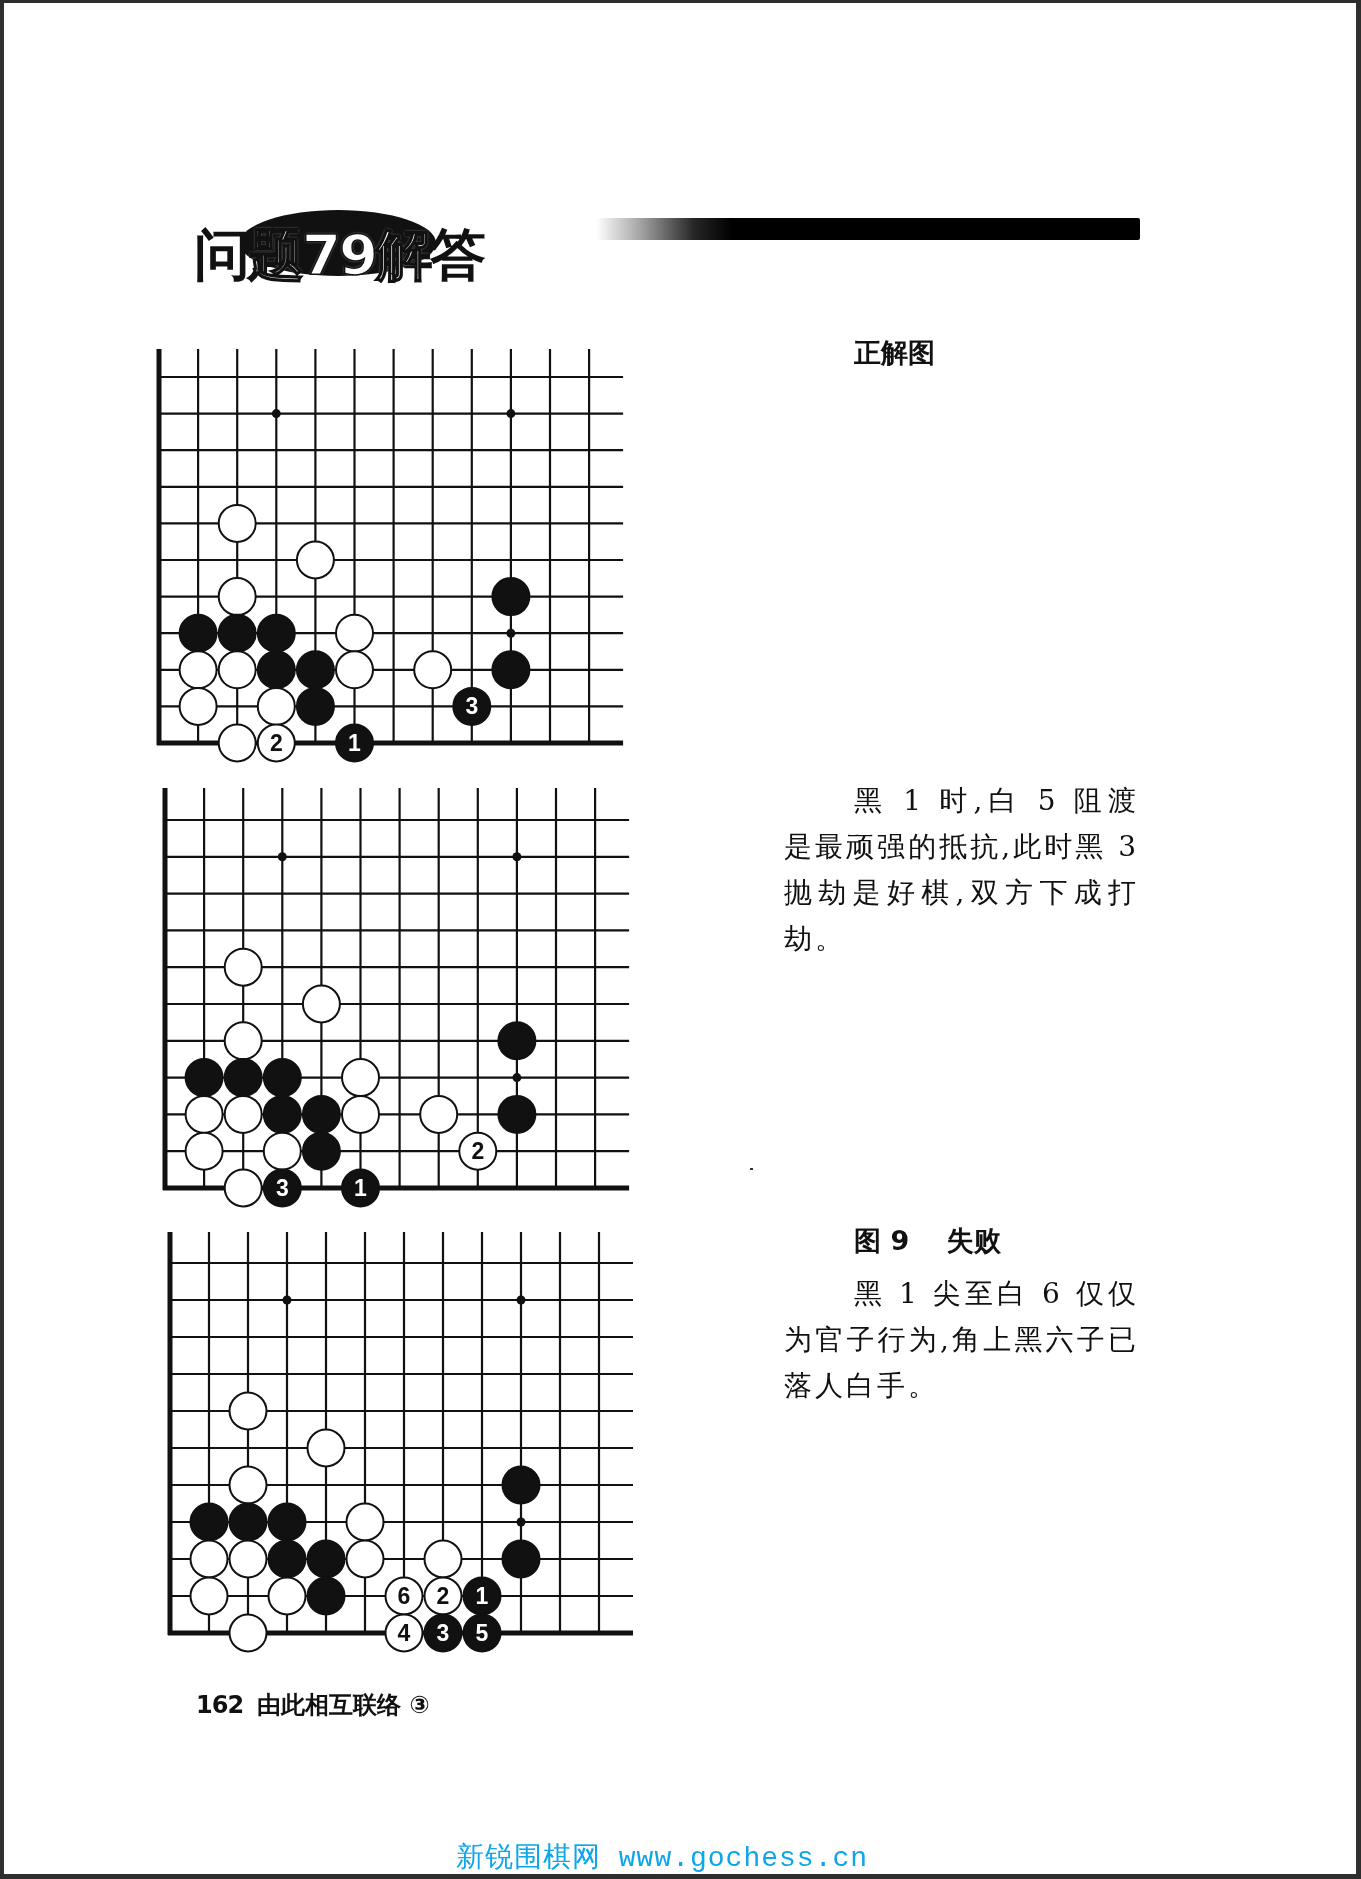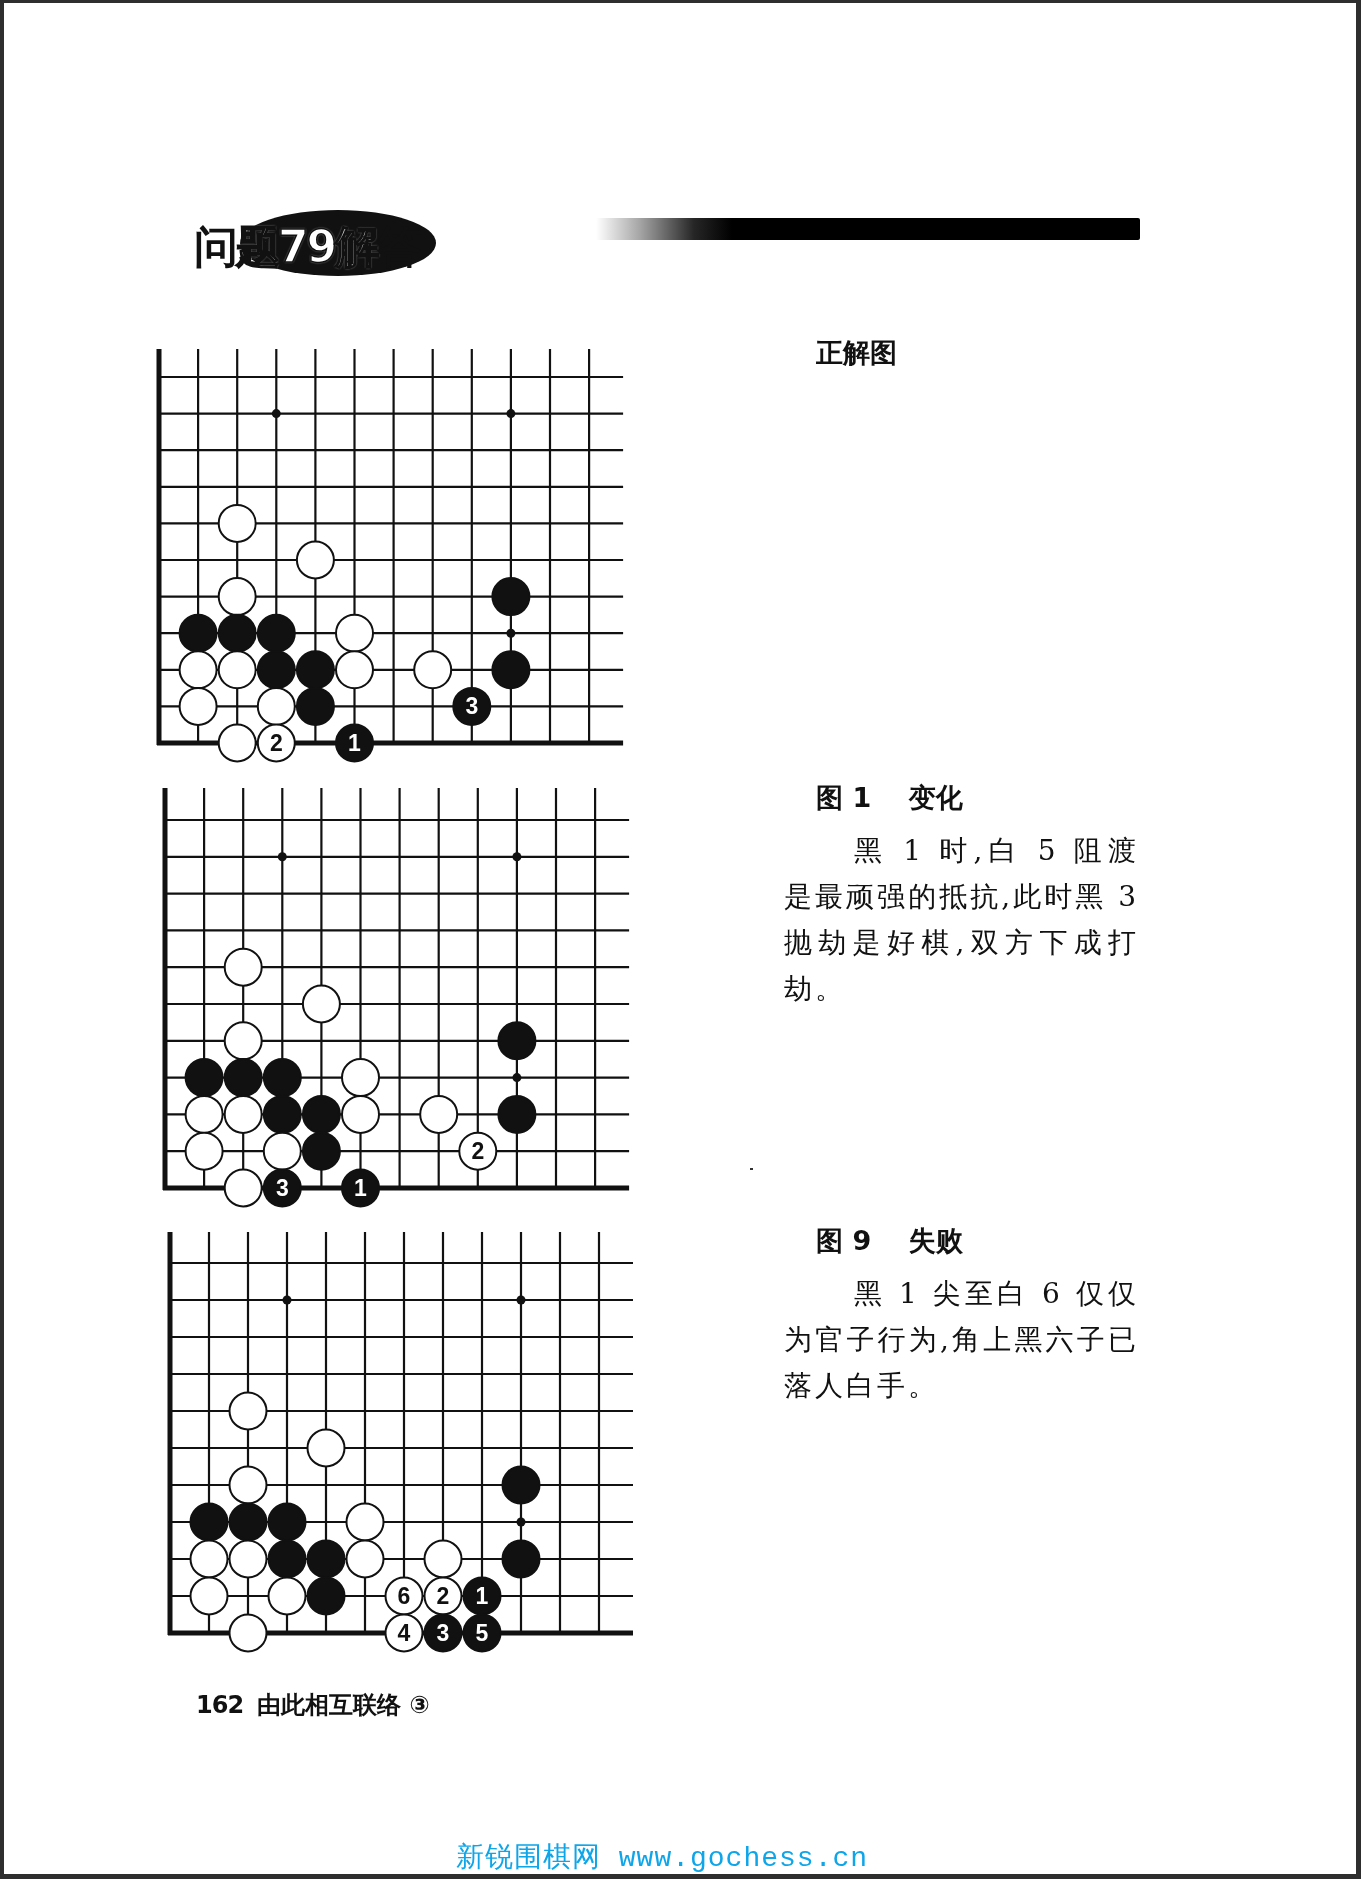--- a/index.html
+++ b/index.html
@@ -12,35 +12,35 @@
     position: absolute; left: 4px; top: 3px; width: 1352px; height: 1871px;
     background: #ffffff;
   }
   .title-wrap { position: absolute; left: 186px; top: 205px; width: 280px; height: 68px; }
   .title-ellipse {
     position: absolute; left: 50px; top: 2px; width: 196px; height: 66px;
     background: #111; border-radius: 50%;
   }
   .title-text {
     position: absolute; left: 4px; top: 10px; white-space: nowrap;
-    font-family: "DejaVu Sans", sans-serif; font-weight: bold; font-size: 44px;
+    font-family: "DejaVu Sans", sans-serif; font-weight: bold; font-size: 56px;
     letter-spacing: -2px; color: #111;
   }
   .title-text .inv { color: #fff; -webkit-text-stroke: 1.5px #111; text-shadow: 0 0 2px #fff; }
   .header-bar {
     position: absolute; left: 592px; top: 215px; width: 544px; height: 22px;
     background: linear-gradient(90deg, rgba(0,0,0,0) 0%, rgba(0,0,0,0.35) 8%, rgba(0,0,0,0.85) 18%, #000 25%, #000 100%);
     border-radius: 2px;
   }
   .board { position: absolute; }
   .board svg { display: block; overflow: visible; }
   .caption { position: absolute; left: 780px; width: 370px; color: #111; }
   .caption .heading {
     font-family: "DejaVu Sans", sans-serif; font-weight: bold; font-size: 27px;
-    margin-left: 32px; height: 50px; line-height: 40px; white-space: pre;
+    margin-left: 70px; height: 50px; line-height: 40px; white-space: pre;
   }
   .caption .body {
     font-family: "DejaVu Serif", serif; font-size: 28px; line-height: 46px;
     text-indent: 70px; letter-spacing: 3px; text-align: justify; width: 355px;
   }
   .footer {
     position: absolute; left: 192px; top: 1686px; font-family: "DejaVu Sans", sans-serif;
     font-weight: bold; font-size: 24px; color: #111; white-space: nowrap;
   }
   .footer .num { margin-right: 14px; letter-spacing: -1px; text-align: right; }
@@ -261,21 +261,20 @@
             <text x="117.30000000000001" y="408" text-anchor="middle" font-family="&quot;Liberation Sans&quot;, sans-serif" font-size="23" font-weight="bold" fill="#ffffff">3</text>
           </g>
           <g>
             <circle cx="195.5" cy="400" r="18.5" fill="#111111" stroke="#111111" stroke-width="2"></circle>
             <text x="195.5" y="408" text-anchor="middle" font-family="&quot;Liberation Sans&quot;, sans-serif" font-size="23" font-weight="bold" fill="#ffffff">1</text>
           </g>
         </g>
       </svg>
     </div>
   <div class="caption" style="top:775px">
-    <div class="heading">图 1    变化</div>
     <div class="body">黑 1 时,白 5 阻渡是最顽强的抵抗,此时黑 3 抛劫是好棋,双方下成打劫。</div>
   </div>
   <div class="stray-dot"></div>
 
   <div class="board" style="left: 144px; top: 1207px;">
       <svg width="507" height="445">
         <g transform="translate(22,22)">
           <line x1="39" y1="0" x2="39" y2="401" stroke="#111111" stroke-width="2.2"></line>
           <line x1="78" y1="0" x2="78" y2="401" stroke="#111111" stroke-width="2.2"></line>
           <line x1="117" y1="0" x2="117" y2="401" stroke="#111111" stroke-width="2.2"></line>

